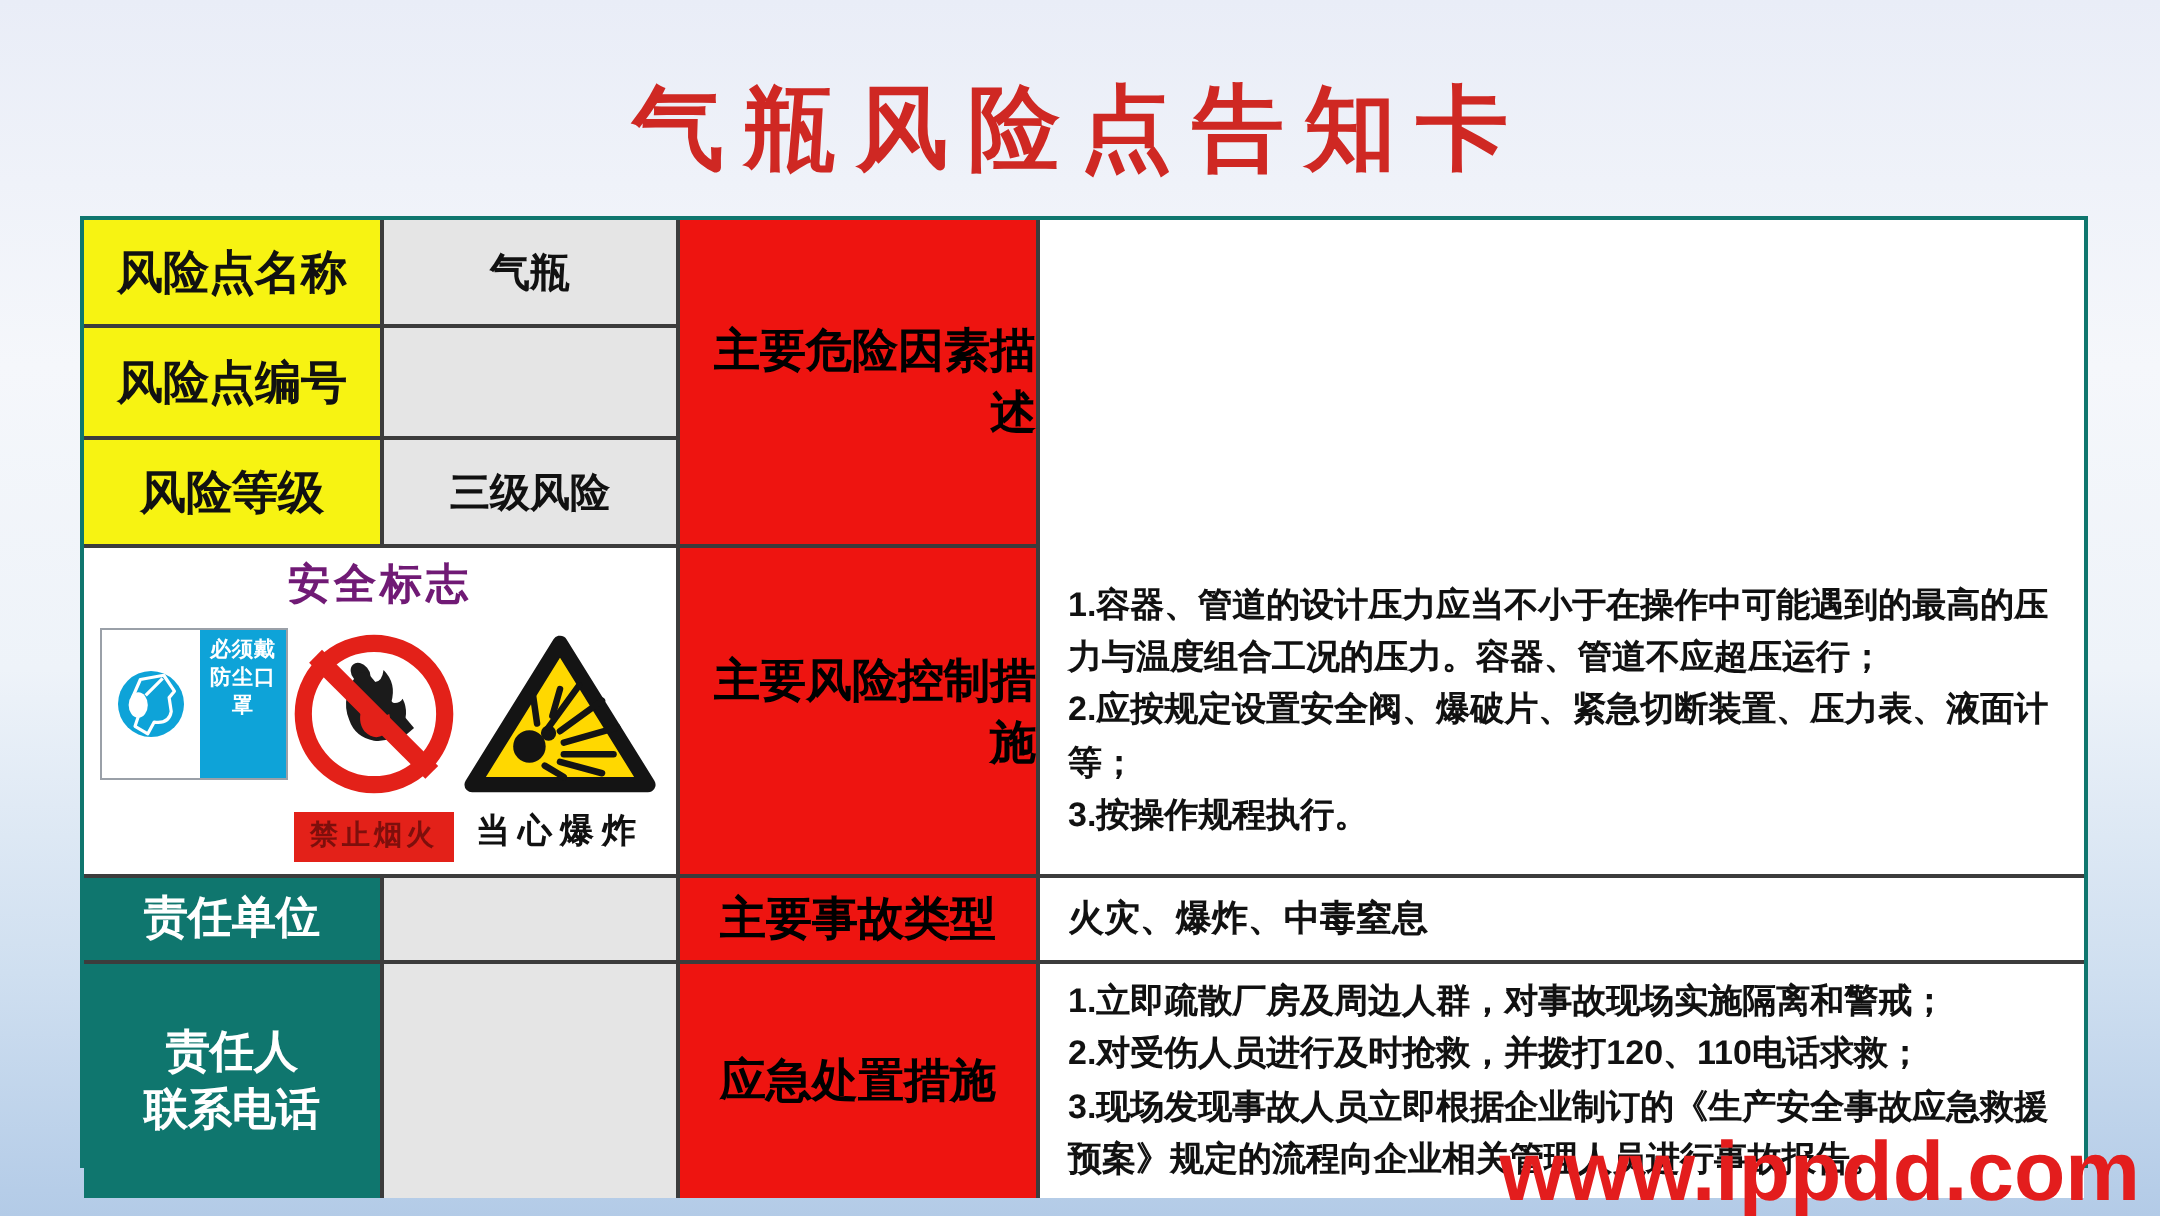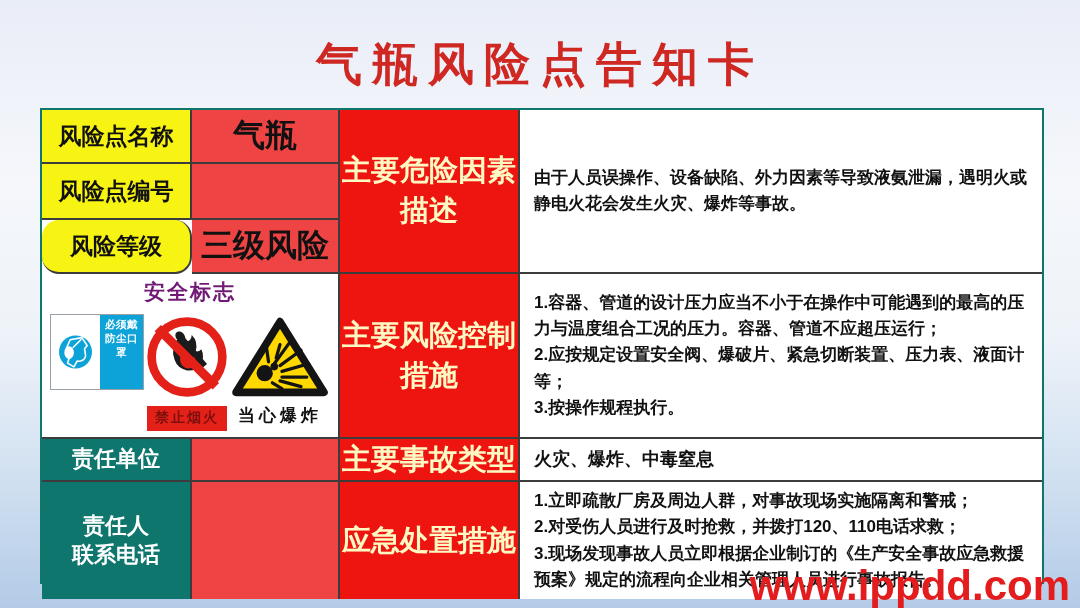--- a/index.html
+++ b/index.html
@@ -22,23 +22,23 @@
     border:2px solid #0f766e; background:#ffffff;
   }
   .cell {
     border-right:2px solid #3c3c3c; border-bottom:2px solid #3c3c3c;
     display:flex; align-items:center; justify-content:center;
     color:#111;
   }
   .last-col { border-right:none; }
   .last-row { border-bottom:none; }
   .yellow { background:#f7f312; font-weight:bold; font-size:23px; }
-  .redcell { background:#ee1410; color:#fef9c3; font-weight:bold; font-size:29px; text-align:center; }
+  .redcell { background:#ee1410; color:#000000; font-weight:bold; font-size:23px; text-align:right; }
   .bluecell { background:#0f766e; color:#fff; font-weight:bold; font-size:22px; text-align:center; line-height:1.3; }
-  .valuecell { background:#ef4444; font-weight:bold; font-size:32px; }
+  .valuecell { background:#e5e5e5; font-weight:bold; font-size:20px; }
   .textcell {
     background:#fff; flex-direction:column; align-items:flex-start; justify-content:center;
     padding:6px 14px; font-weight:bold; font-size:17px; line-height:1.55; text-align:left;
   }
   .textcell div { width:100%; }
   .signs-cell { flex-direction:column; justify-content:flex-start; background:#fff; padding-top:4px; }
   .signs-header { font-size:21px; font-weight:bold; color:#701a75; letter-spacing:2px;text-align:right; }
   .signs-row { display:flex; width:100%; justify-content:space-around; align-items:flex-start; margin-top:8px; padding:0 8px; }
   .sign { display:flex; flex-direction:column; align-items:center; }
   .mask-card { border:1px solid #9aa0a8; background:#fff; width:94px; display:flex; flex-direction:row; }
@@ -54,28 +54,25 @@
 </head>
 <body>
 
 <div class="page-title">气瓶风险点告知卡</div>
 
 <div class="card-table">
 
   <div class="cell yellow" style="grid-column:1;grid-row:1;">风险点名称</div>
   <div class="cell valuecell" style="grid-column:2;grid-row:1;">气瓶</div>
   <div class="cell redcell" style="grid-column:3;grid-row:1/span 3;">主要危险因素描述</div>
-  <div class="cell textcell last-col" style="grid-column:4;grid-row:1/span 3;">
-    <div>由于人员误操作、设备缺陷、外力因素等导致液氨泄漏，遇明火或静电火花会发生火灾、爆炸等事故。</div>
-  </div>
 
   <div class="cell yellow" style="grid-column:1;grid-row:2;">风险点编号</div>
   <div class="cell valuecell" style="grid-column:2;grid-row:2;"></div>
 
-  <div class="cell yellow" style="grid-column:1;grid-row:3;border-radius:17px;">风险等级</div>
+  <div class="cell yellow" style="grid-column:1;grid-row:3;">风险等级</div>
   <div class="cell valuecell" style="grid-column:2;grid-row:3;">三级风险</div>
 
   <div class="cell signs-cell" style="grid-column:1/span 2;grid-row:4;">
     <div class="signs-header">安全标志</div>
     <div class="signs-row">
 
       <div class="sign">
         <div class="mask-card">
           <svg width="92" height="74" viewBox="0 0 92 74">
             <rect x="0" y="0" width="92" height="74" fill="#ffffff"></rect>

